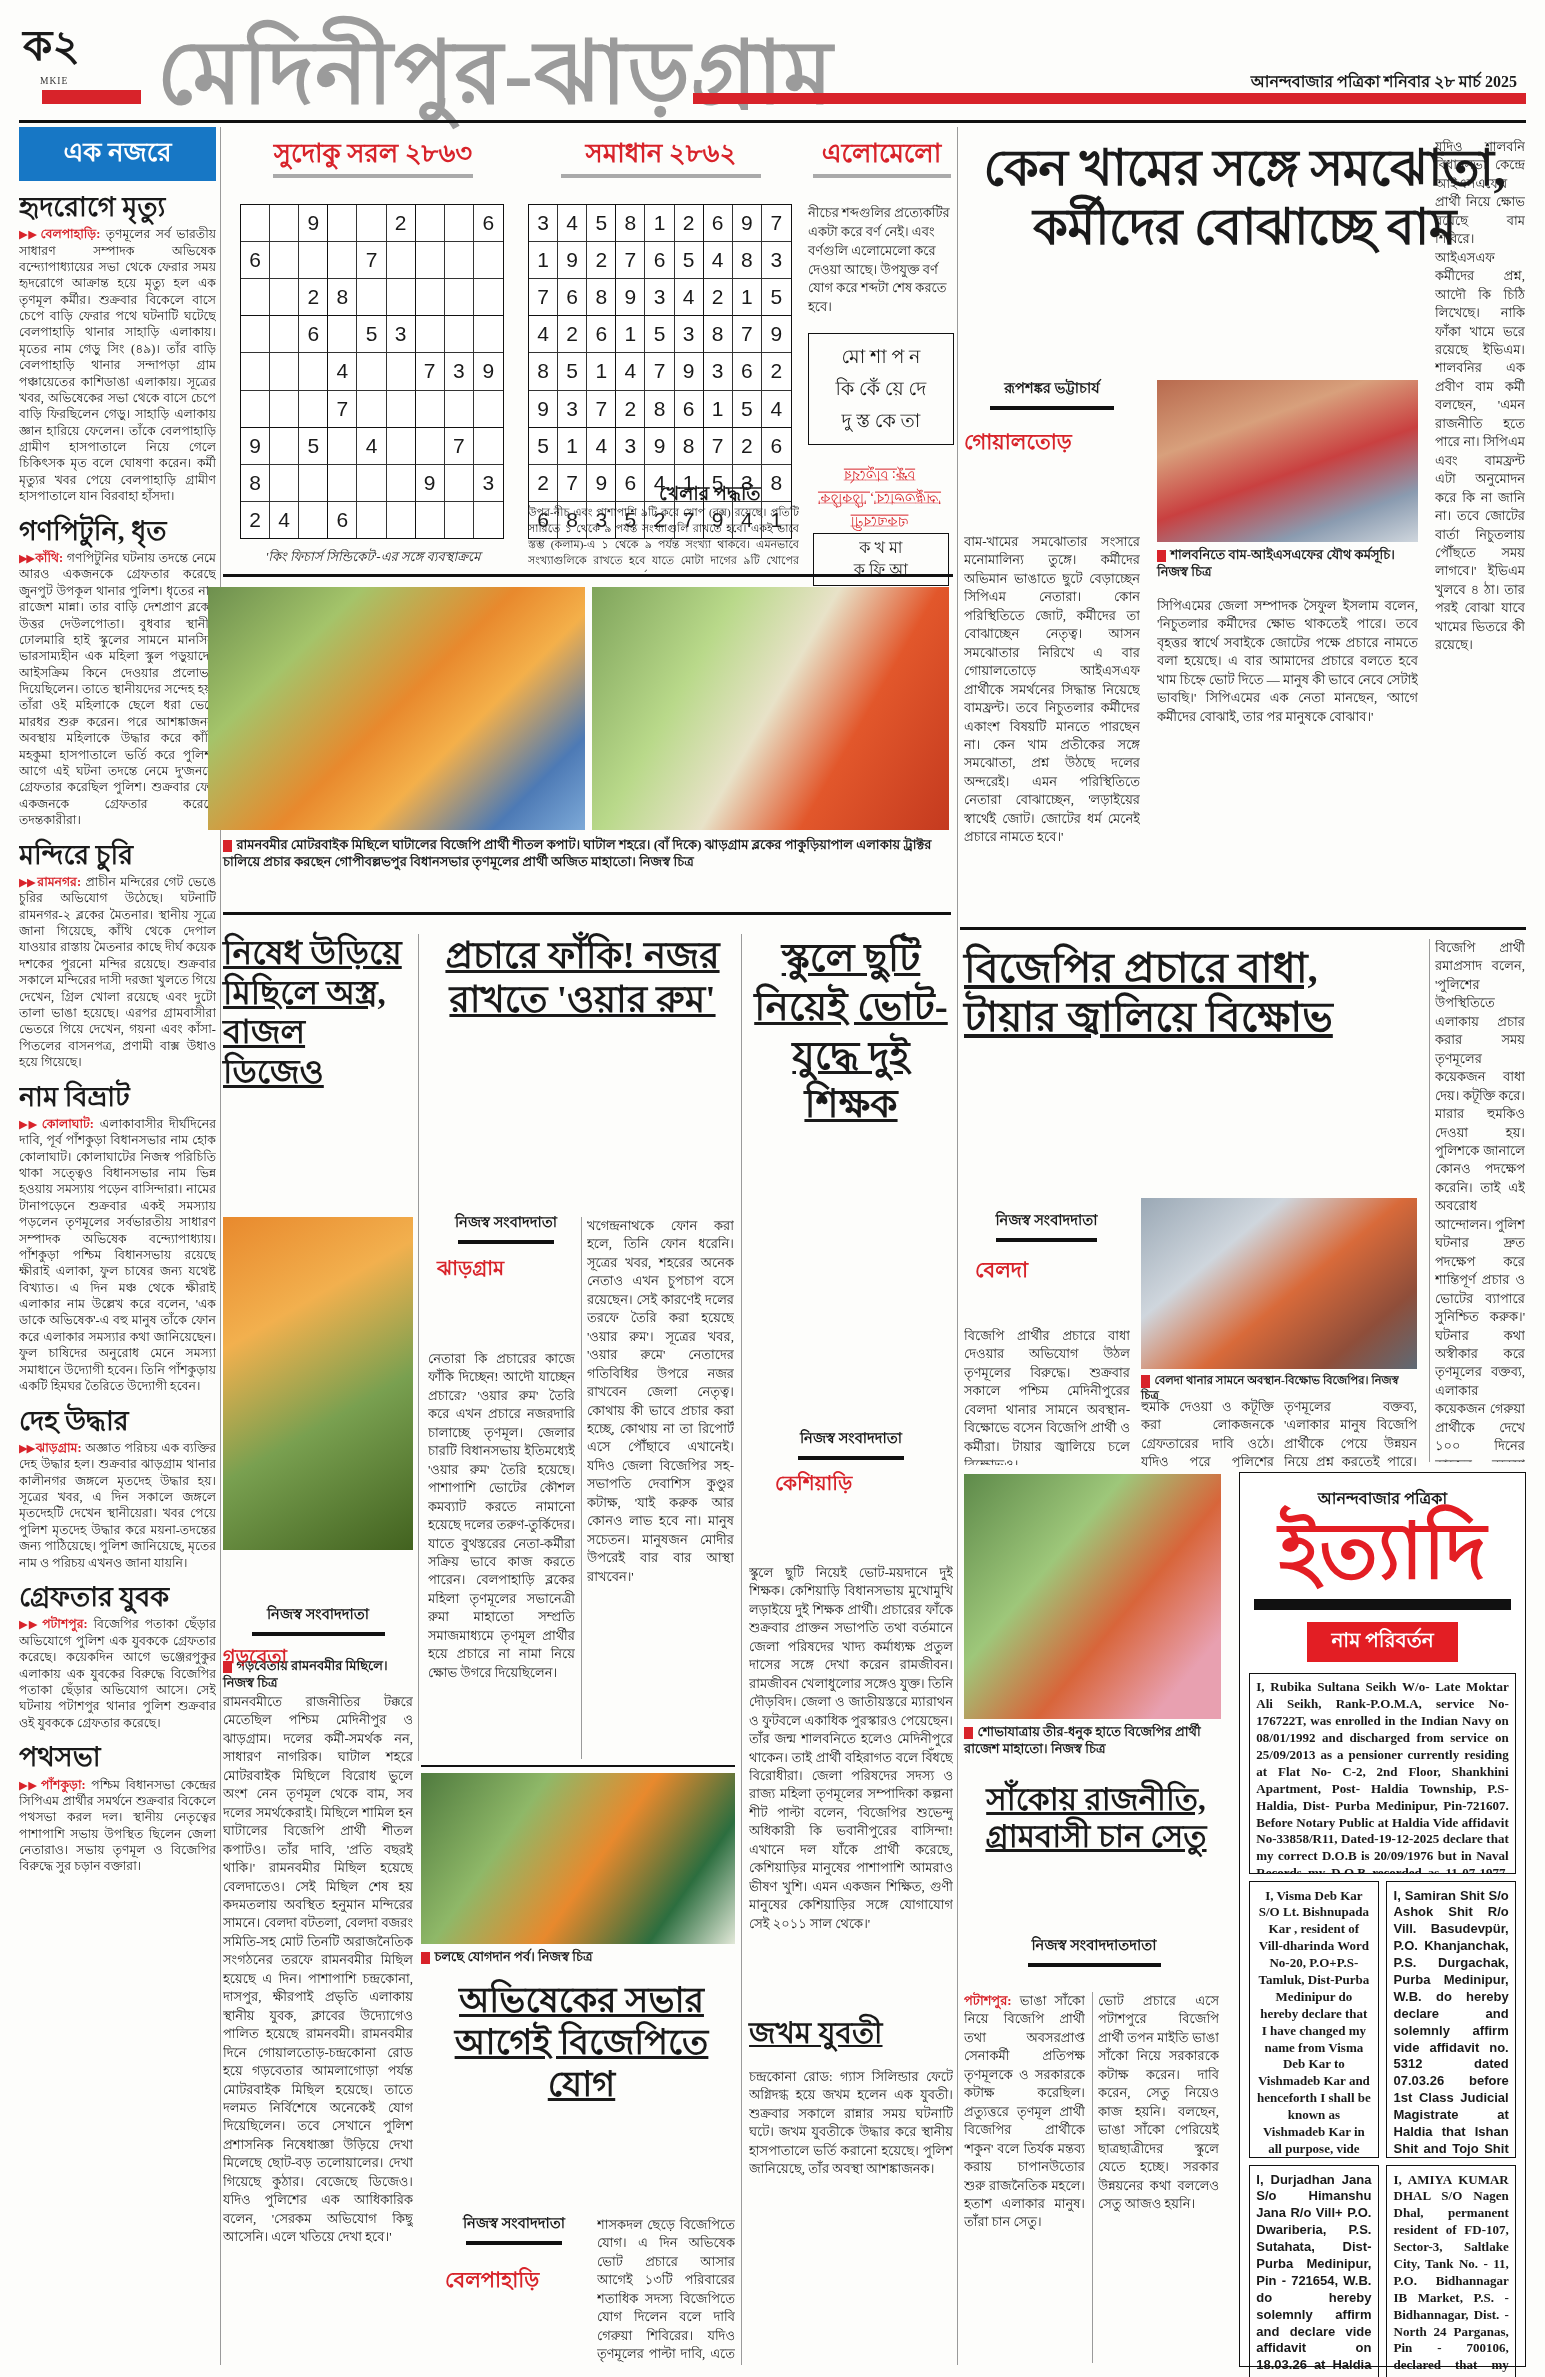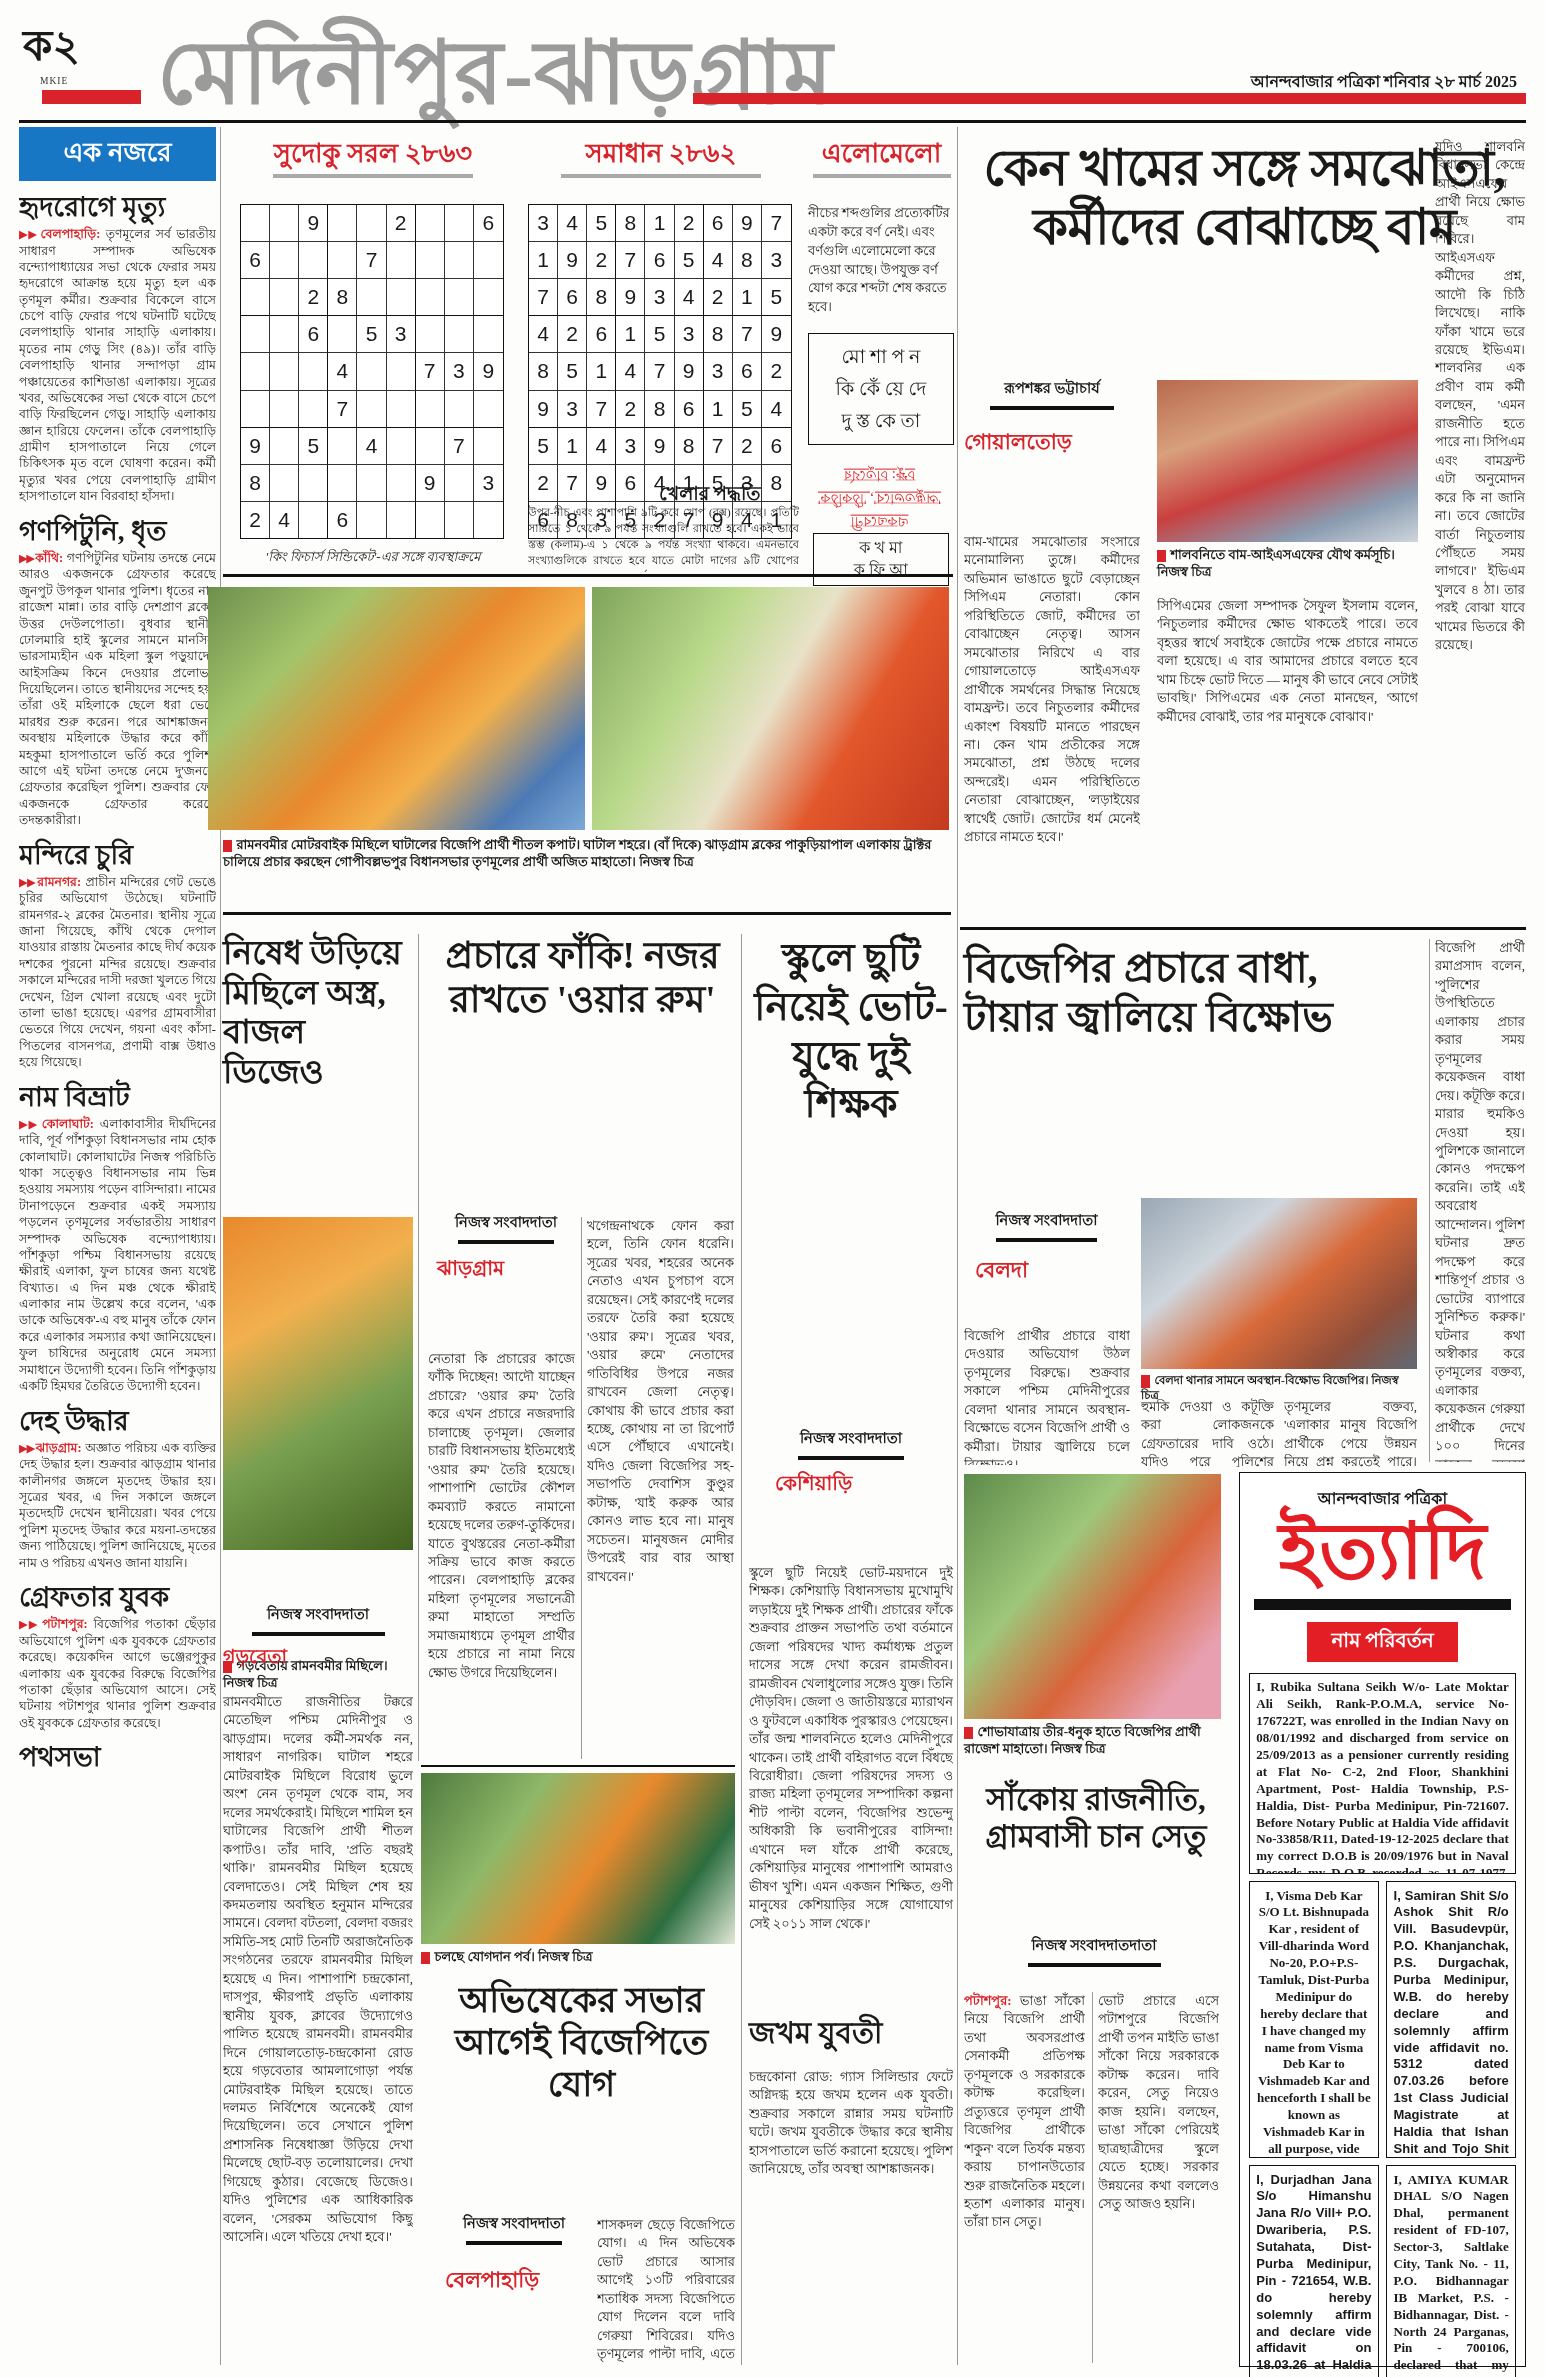--- a/index.html
+++ b/index.html
@@ -28,21 +28,21 @@
   .su-cell.bb{border-bottom:1.9px solid #111;}
   .su-grid .su-cell:nth-child(9n){border-right:none;}
   .su-grid .su-cell:nth-child(n+73){border-bottom:none;}
   .jumble-intro{font-size:13px;line-height:1.45;}
   .jbox{border:1.4px solid #111;text-align:center;font-size:19px;line-height:1.7;padding:6.7px 2.9px;}
   .jans{color:#d8232a;font-size:14.3px;line-height:1.6;text-align:center;transform:rotate(180deg);text-decoration:underline;}
   .method-t{font-size:19px;font-weight:bold;}
   .method-b{font-size:11px;line-height:1.45;text-align:justify;}
   .credit{font-size:13px;font-style:italic;text-align:center;}
   .h-lead{font-size:50px;font-weight:bold;line-height:1.18;text-align:center;letter-spacing:-0.5px;}
-  .h2a{font-size:34px;font-weight:bold;line-height:1.2;}
+  .h2a{font-size:34px;font-weight:bold;line-height:1.2;text-decoration:underline;}
   .byline{font-size:14.7px;font-weight:bold;text-align:center;}
   .byrule{height:1.4px;background:#111;margin:4.8px auto 1.4px auto;width:70%;border-bottom:1.4px solid #111;padding-bottom:1.4px;}
   .dl{color:#d8232a;font-size:21px;font-weight:bold;}
   .body-t{font-size:13px;line-height:1.42;text-align:justify;}
   .caption{font-size:13px;font-weight:bold;line-height:1.3;}
   .capmark{display:inline-block;width:8.6px;height:12.4px;background:#d8232a;margin-right:4.8px;vertical-align:middle;}
   .photo{position:absolute;overflow:hidden;}
   .etcbox{border:1.9px solid #111;background:#fff;}
   .etc-small{font-size:16px;font-weight:bold;text-align:center;}
   .etc-title{color:#e31e24;font-size:78px;font-weight:bold;text-align:center;line-height:1;}
@@ -91,20 +91,21 @@
   <div class="ag-item">
     <h3>দেহ উদ্ধার</h3>
     <div class="ag-body"><span class="arrow">▶▶ </span><span class="loc">ঝাড়গ্রাম:</span> <span>অজ্ঞাত পরিচয় এক ব্যক্তির দেহ উদ্ধার হল। শুক্রবার ঝাড়গ্রাম থানার কালীনগর জঙ্গলে মৃতদেহ উদ্ধার হয়। সূত্রের খবর, এ দিন সকালে জঙ্গলে মৃতদেহটি দেখেন স্থানীয়েরা। খবর পেয়ে পুলিশ মৃতদেহ উদ্ধার করে ময়না-তদন্তের জন্য পাঠিয়েছে। পুলিশ জানিয়েছে, মৃতের নাম ও পরিচয় এখনও জানা যায়নি।</span></div>
   </div>
   <div class="ag-item">
     <h3>গ্রেফতার যুবক</h3>
     <div class="ag-body"><span class="arrow">▶▶ </span><span class="loc">পটাশপুর:</span> <span>বিজেপির পতাকা ছেঁড়ার অভিযোগে পুলিশ এক যুবককে গ্রেফতার করেছে। কয়েকদিন আগে ভঞ্জেরপুকুর এলাকায় এক যুবকের বিরুদ্ধে বিজেপির পতাকা ছেঁড়ার অভিযোগ আসে। সেই ঘটনায় পটাশপুর থানার পুলিশ শুক্রবার ওই যুবককে গ্রেফতার করেছে।</span></div>
   </div>
   <div class="ag-item">
     <h3>পথসভা</h3>
+    <div class="ag-body"><span class="arrow">▶▶ </span><span class="loc">পাঁশকুড়া:</span> <span>পশ্চিম বিধানসভা কেন্দ্রের সিপিএম প্রার্থীর সমর্থনে শুক্রবার বিকেলে পথসভা করল দল। স্থানীয় নেতৃত্বের পাশাপাশি সভায় উপস্থিত ছিলেন জেলা নেতারাও। সভায় তৃণমূল ও বিজেপির বিরুদ্ধে সুর চড়ান বক্তারা।</span></div>
   </div>
 </div>
 <div class="vrule" style="left:220px;top:127px;height:2238px;"></div>
 
 <div class="abs" style="left:240px;top:141px;width:266px;">
   <div class="ptitle">সুদোকু সরল ২৮৬৩</div>
   <div class="ptitle-bar" style="width:200px;"></div>
 </div>
 <div class="abs su-grid" id="sudoku-puzzle" style="left:240px;top:204px;width:262px;height:333px;">
     <div class="su-cell"></div>

